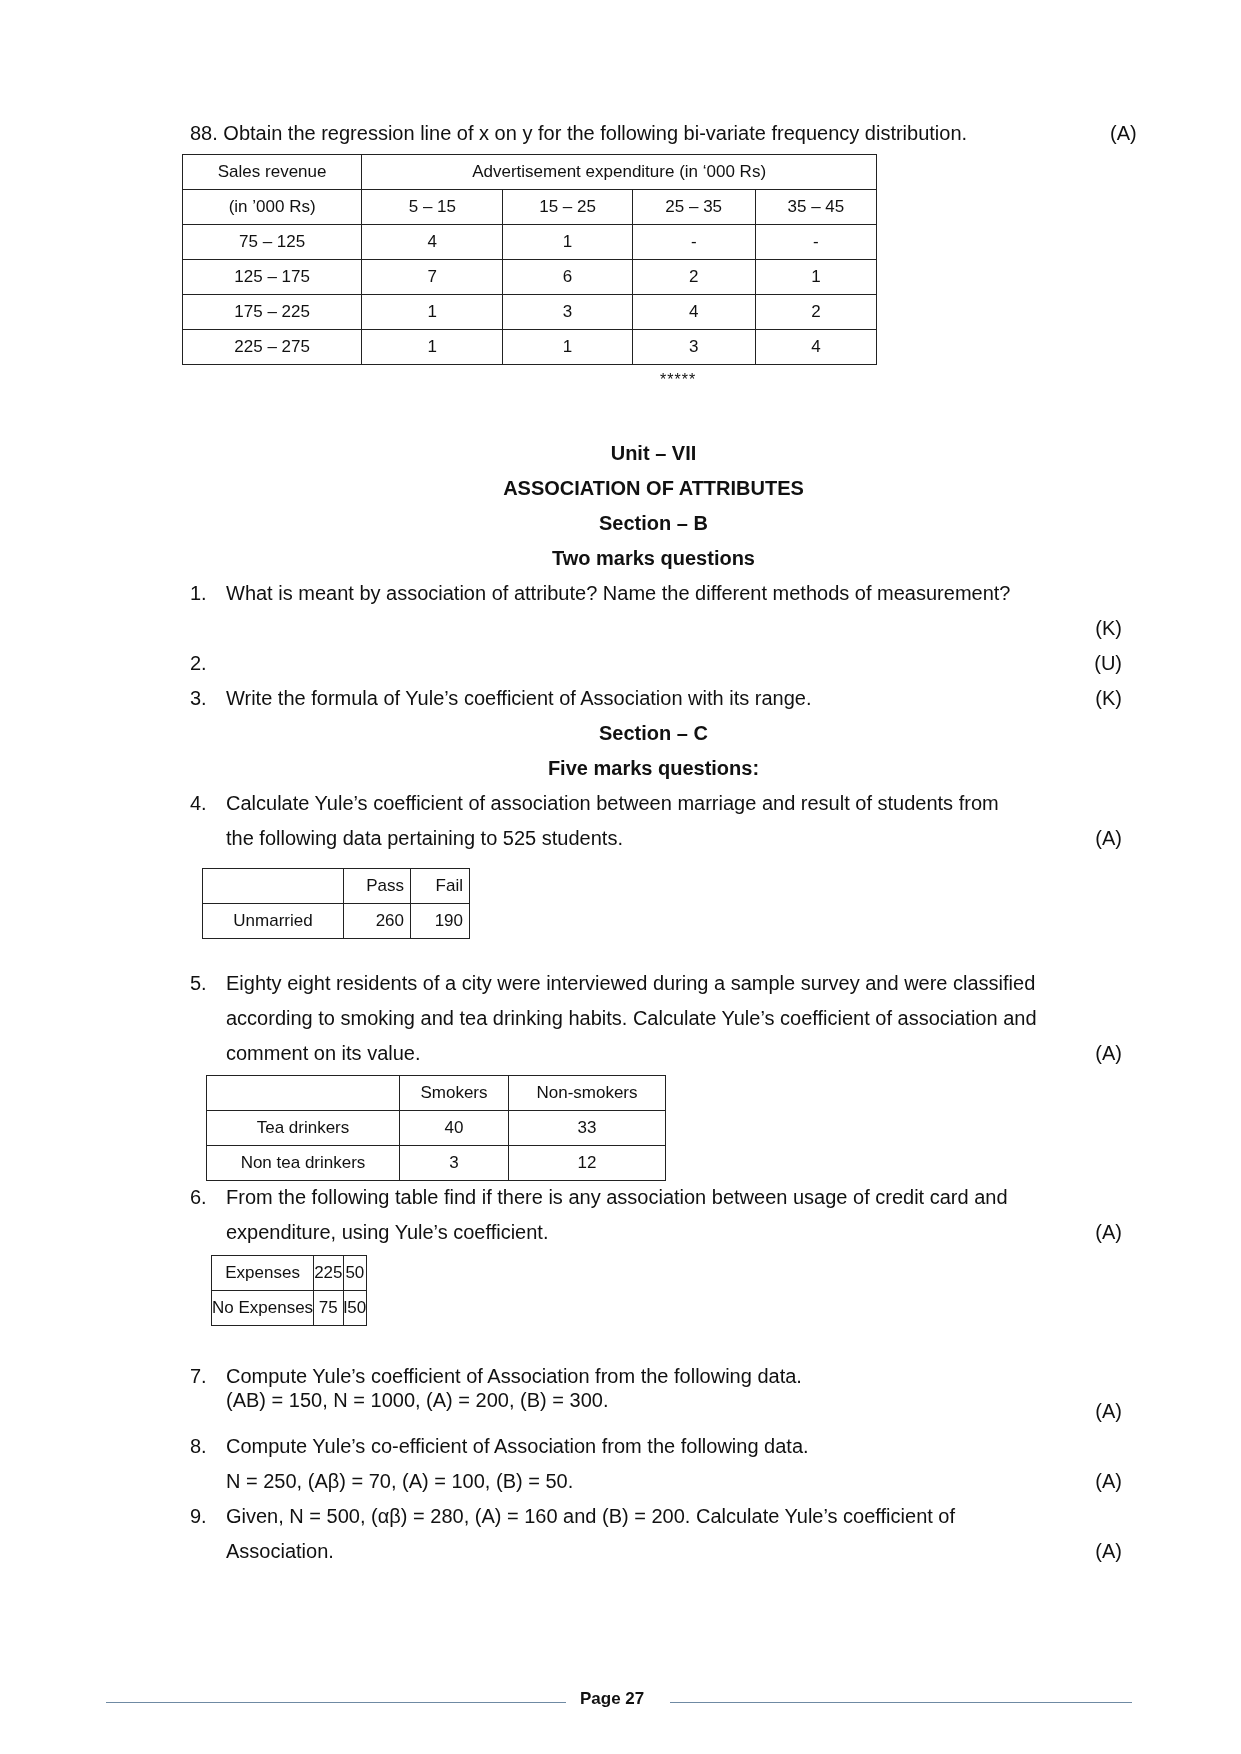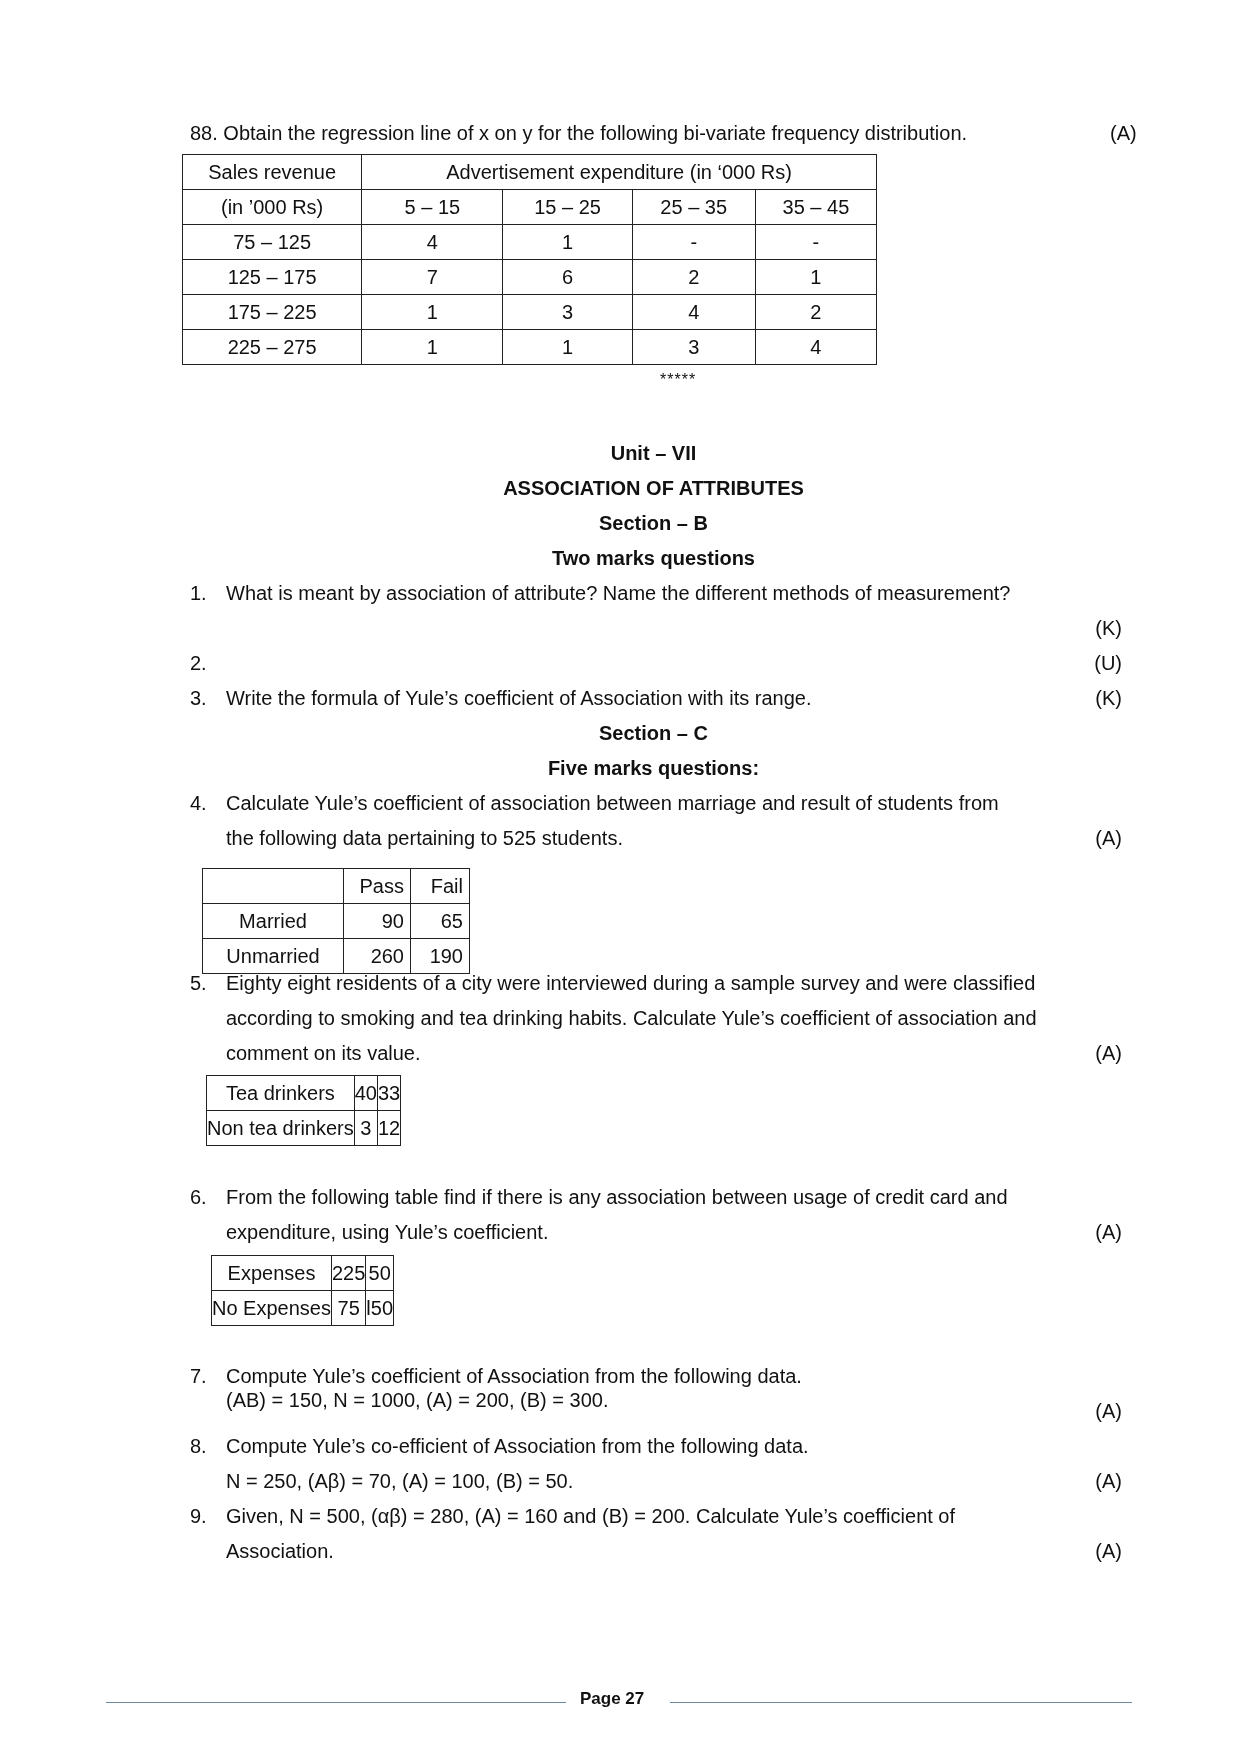--- a/index.html
+++ b/index.html
@@ -6,21 +6,21 @@
     body {
       width: 1241px; height: 1754px; position: relative; overflow: hidden;
       font-family: "Liberation Sans", sans-serif; color: #111;
       font-size: 20px;
     }
     .page { position: absolute; left: 0; top: 0; width: 1241px; height: 1754px; }
     .line { position: absolute; white-space: nowrap; line-height: 35px; height: 35px; margin-left: 33px; }
     .num { position: absolute; left: 0; }
     .mark { position: absolute; right: 0; text-align: right; }
     .center { position: absolute; left: 0; width: 1241px; text-align: center; font-weight: bold; }
-    table { border-collapse: collapse; position: absolute; font-size: 20px; }
+    table { border-collapse: collapse; position: absolute; font-size: 17px; }
     td { border: 1.5px solid #222; text-align: center; padding: 0; height: 34px; line-height: 34px; }
     .q { position: absolute; left: 157px; width: 965px; }
     .qtext { position: absolute; left: 36px; }
     .footer-line { position: absolute; height: 1px; background: #6f8aa3; top: 1702px; }
     .footer-label { position: absolute; top: 1689px; left: 580px; font-weight: bold; font-size: 17px; }
   </style>
 </head>
 <body>
 
 <div class="page">
@@ -105,41 +105,41 @@
     <div class="line mark" style="top:35px;">(A)</div>
   </div>
   <table style="left:202px; top:860px;margin-top:8px;">
     <tbody>
         <tr>
       <td style="width:140px;"></td>
       <td style="width:60px; text-align:right; padding-right:6px;">Pass</td>
       <td style="width:52px; text-align:right; padding-right:6px;">Fail</td>
     </tr>
     <tr>
-      <td>Married</td>
-      <td style="text-align:right; padding-right:6px;">90</td>
-      <td style="text-align:right; padding-right:6px;">65</td>
-    </tr>
-    <tr>
       <td>Unmarried</td>
       <td style="text-align:right; padding-right:6px;">260</td>
       <td style="text-align:right; padding-right:6px;">190</td>
     </tr>
   </tbody>
     </table>
 
   <div class="q" style="top:966px; height:105px;">
     <div class="line num" style="top:0;">5.</div>
     <div class="line qtext" style="top:0;">Eighty eight residents of a city were interviewed during a sample survey and were classified</div>
     <div class="line qtext" style="top:35px;">according to smoking and tea drinking habits. Calculate Yule’s coefficient of association and</div>
     <div class="line qtext" style="top:70px;">comment on its value.</div>
     <div class="line mark" style="top:70px;">(A)</div>
   </div>
   <table style="left:206px; top:1075px;">
     <tbody>
+        <tr>
+      <td style="width:192px;"></td>
+      <td style="width:108px;">Smokers</td>
+      <td style="width:156px;">Non-smokers</td>
+    </tr>
     <tr>
       <td>Tea drinkers</td>
       <td>40</td>
       <td>33</td>
     </tr>
     <tr>
       <td>Non tea drinkers</td>
       <td>3</td>
       <td>12</td>
     </tr>

